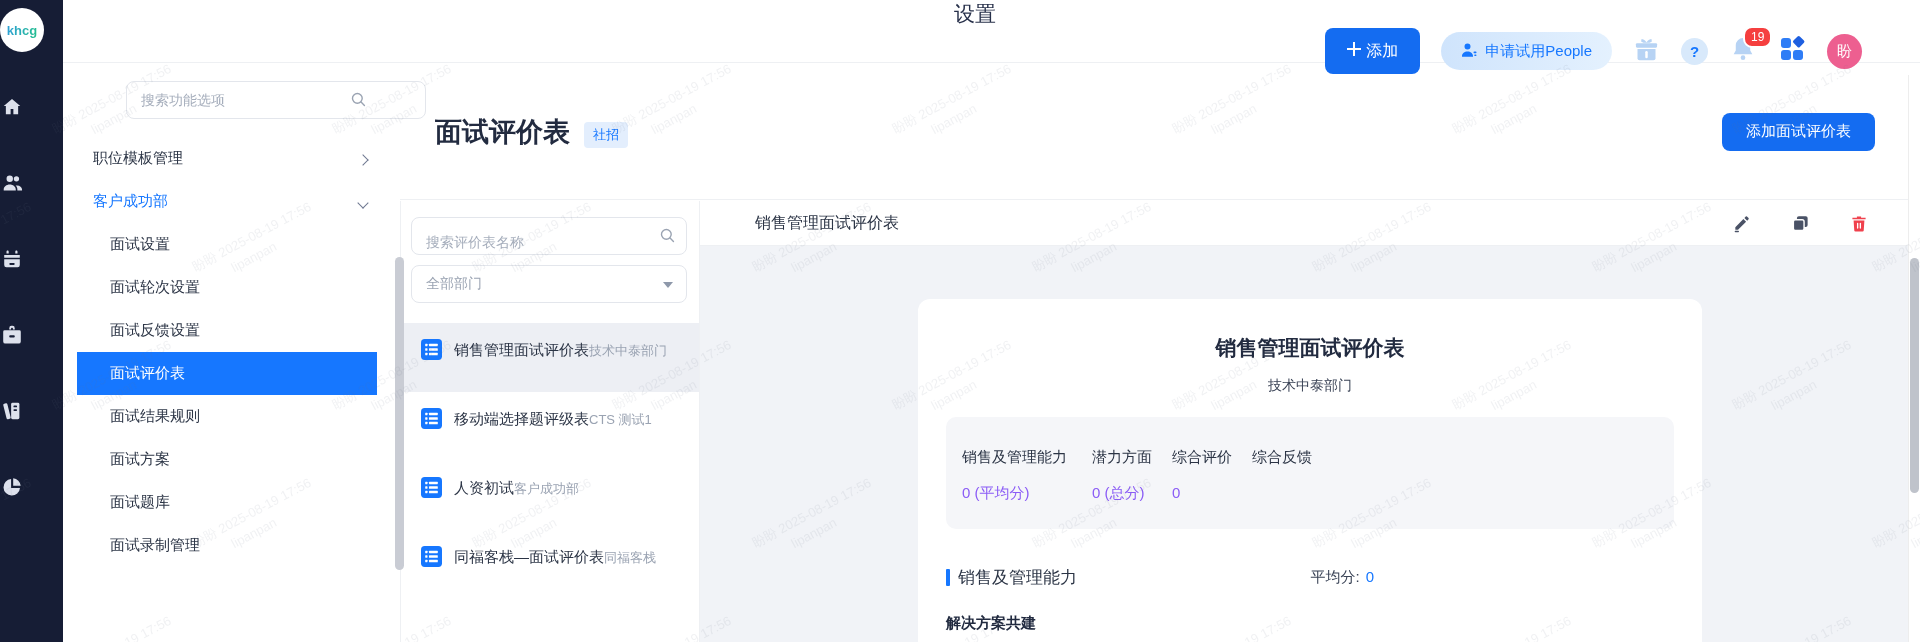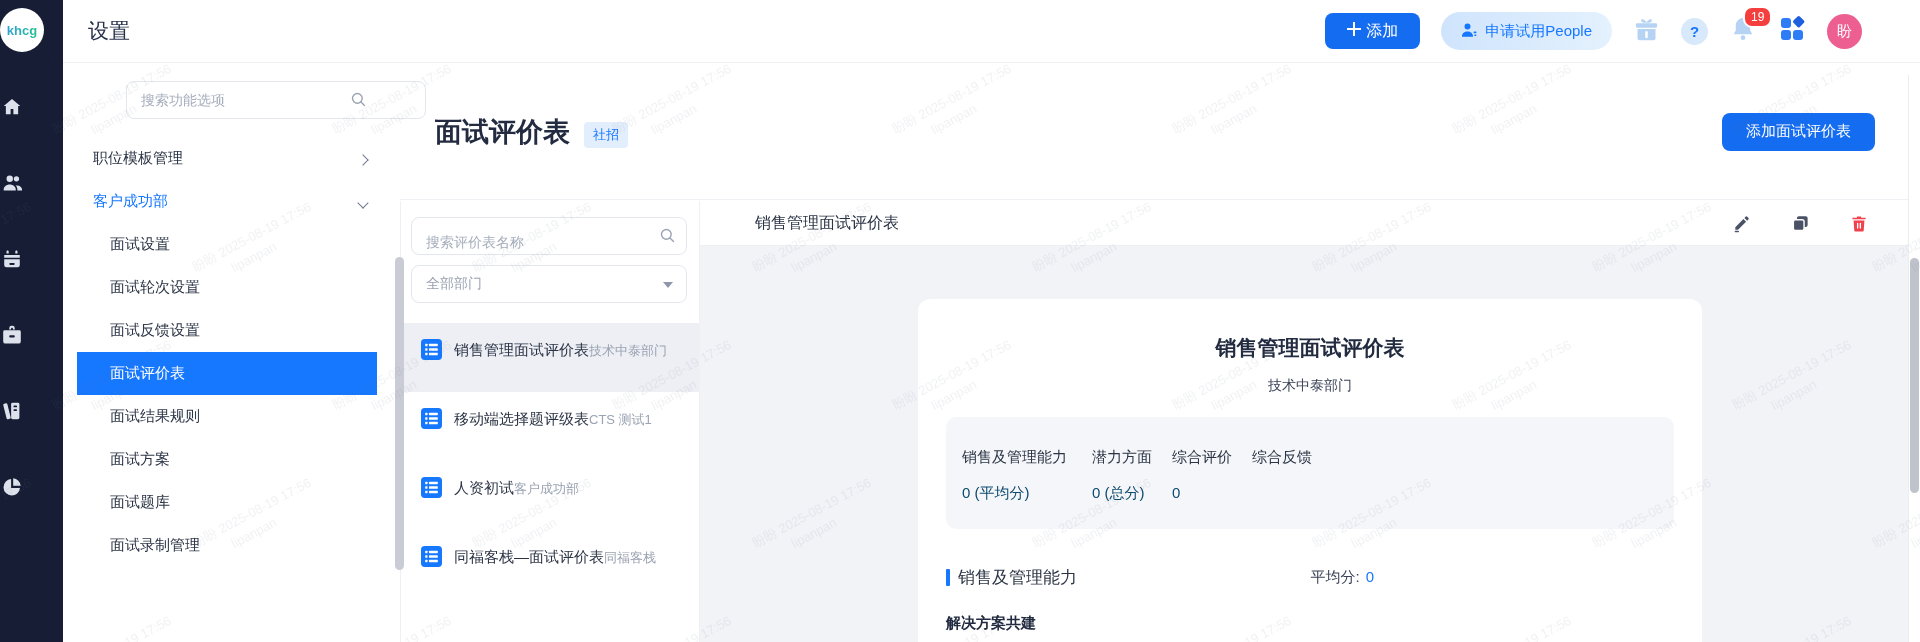--- a/index.html
+++ b/index.html
@@ -8,24 +8,24 @@
 
   
   .rail { position:absolute; left:0; top:0; width:63px; height:642px; background:#161d35; display:flex; flex-direction:column; align-items:flex-start; z-index:10; }
   .logo { width:44px; height:44px; border-radius:50%; background:#fff; margin-top:8px; display:flex; align-items:center; justify-content:center; cursor:pointer; }
   .logo span { font-size:13px; font-weight:bold; color:#1fb490; background:linear-gradient(100deg,#2e9fd8,#24bf8e); -webkit-background-clip:text; background-clip:text; -webkit-text-fill-color:transparent; }
   .rail-nav { display:flex; flex-direction:column; align-items:center; margin-top:46px; gap:54px; }
   .rail-btn { width:24px; height:22px; display:flex; align-items:center; justify-content:center; cursor:pointer; }
   .rail-btn svg { fill:#dde1ec; }
 
   
-  .topbar { position:absolute; left:63px; top:0; right:0; height:63px; background:#fff; border-bottom:1px solid #eef0f3; display:flex; align-items:center; padding:0 58px 0 25px; z-index:5; }
+  .topbar { position:absolute; left:63px; top:0; right:0; height:63px; background:#fff; border-bottom:1px solid #eef0f3; display:flex; align-items:center; padding:0 58px 0 25px; z-index:5;flex-direction:column; }
   .page-title { font-size:21px; font-weight:500; color:#27304a; }
   .topbar-right { margin-left:auto; display:flex; align-items:center; gap:21px; }
-  .btn-add { display:flex; align-items:center; gap:5px; background:#146cf1; color:#fff; border:none; height:36px; padding:0 22px; border-radius:8px; font-size:16px; cursor:pointer; font-family:inherit; }
+  .btn-add { display:flex; align-items:center; gap:5px; background:#146cf1; color:#fff; border:none; height:46px; padding:0 22px; border-radius:8px; font-size:16px; cursor:pointer; font-family:inherit; }
   .btn-trial { display:flex; align-items:center; gap:8px; background:linear-gradient(90deg,#cfe4fc,#e4f1fe); color:#1677ff; border:none; height:38px; padding:0 20px; border-radius:19px; font-size:15px; cursor:pointer; font-family:inherit; }
   .icon-btn { position:relative; display:flex; align-items:center; justify-content:center; cursor:pointer; }
   .help-circle { width:27px; height:27px; border-radius:50%; background:#d8e9fb; color:#1677ff; font-size:15px; font-weight:bold; display:flex; align-items:center; justify-content:center; }
   .bell-badge { position:absolute; top:-9px; left:14px; background:#f53f3f; color:#fff; font-size:12px; line-height:1; padding:3px 6px; border-radius:9px; border:2px solid #fff; }
   .avatar { width:35px; height:35px; border-radius:50%; background:#ed5f90; color:#fff; font-size:15px; display:flex; align-items:center; justify-content:center; cursor:pointer; }
 
   
   .func-sidebar { position:absolute; left:63px; top:64px; width:337px; bottom:0; background:#fff; z-index:4; }
   .search-box { position:relative; margin:17px 22px 0 15px; }
   .search-box input { width:100%; height:38px; border:1px solid #e3e6ec; border-radius:8px; padding:0 34px 0 14px; font-size:14px; color:#2b3445; outline:none; font-family:inherit; background:#fff;margin-left:48px; }
@@ -71,21 +71,21 @@
   .dh-icons .icon-btn svg { display:block; }
   .detail-body { flex:1; }
   .card { width:784px; margin:53px auto 0 auto; background:#fff; border-radius:12px; padding:34px 28px 80px 28px; }
   .card-title { text-align:center; font-size:21px; font-weight:bold; color:#222b40; line-height:30px; }
   .card-dept { text-align:center; font-size:14px; color:#3a4356; margin-top:12px; line-height:20px; }
   .sum-box { margin-top:22px; background:#f5f6f9; border-radius:10px; padding:30px 16px 26px 16px; }
   .sum-row { display:flex; }
   .sum-row .c0 { width:130px; } .sum-row .c1 { width:80px; } .sum-row .c2 { width:80px; } .sum-row .c3 { flex:1; }
   .sum-head span { font-size:15px; color:#2b3445; line-height:20px; display:block; }
   .sum-vals { margin-top:16px; }
-  .sum-vals span { font-size:15px; color:#0c4a6e; line-height:20px; display:block; }
+  .sum-vals span { font-size:15px; color:#8b5cf6; line-height:20px; display:block; }
   .sec-row { margin-top:36px; display:flex; align-items:center; height:24px; }
   .sec-bar { width:4px; height:17px; background:#1677ff; border-radius:1px; margin-right:8px; }
   .sec-title { font-size:17px; font-weight:500; color:#2b3445; }
   .sec-avg { margin-left:auto; margin-right:300px; font-size:15px; color:#3a4356; }
   .sec-avg b { color:#1677ff; font-weight:normal; margin-left:6px; }
   .question { margin-top:24px; font-size:15px; font-weight:bold; color:#222b40; line-height:20px; }
 
   
   .page-track { position:absolute; right:0; top:75px; width:12px; bottom:0; border-left:1px solid #ededed; background:#fff; z-index:8; }
   .page-thumb { position:absolute; right:1px; top:183px; width:9px; height:235px; background:#bfc3cb; border-radius:5px; cursor:pointer; }

